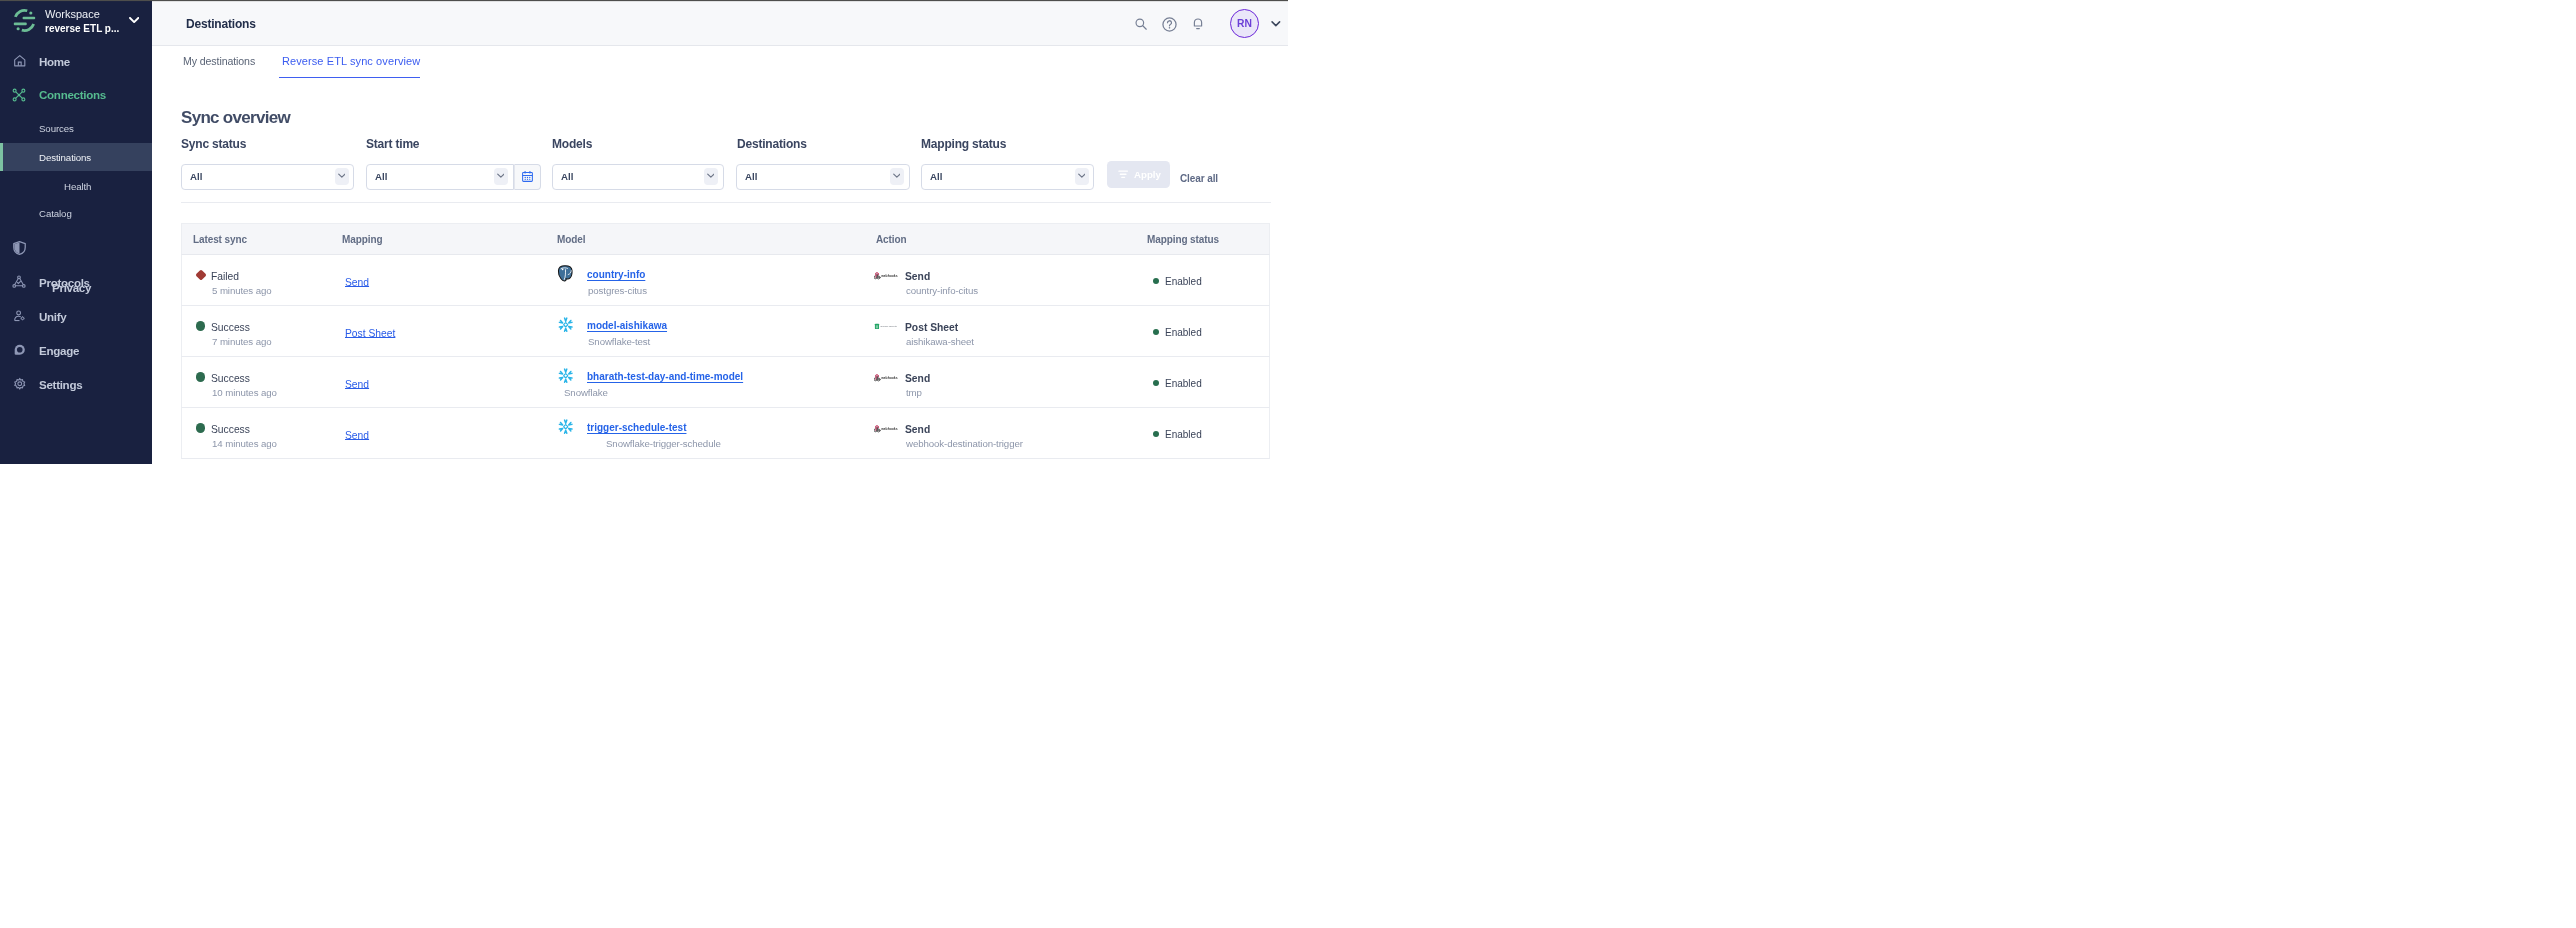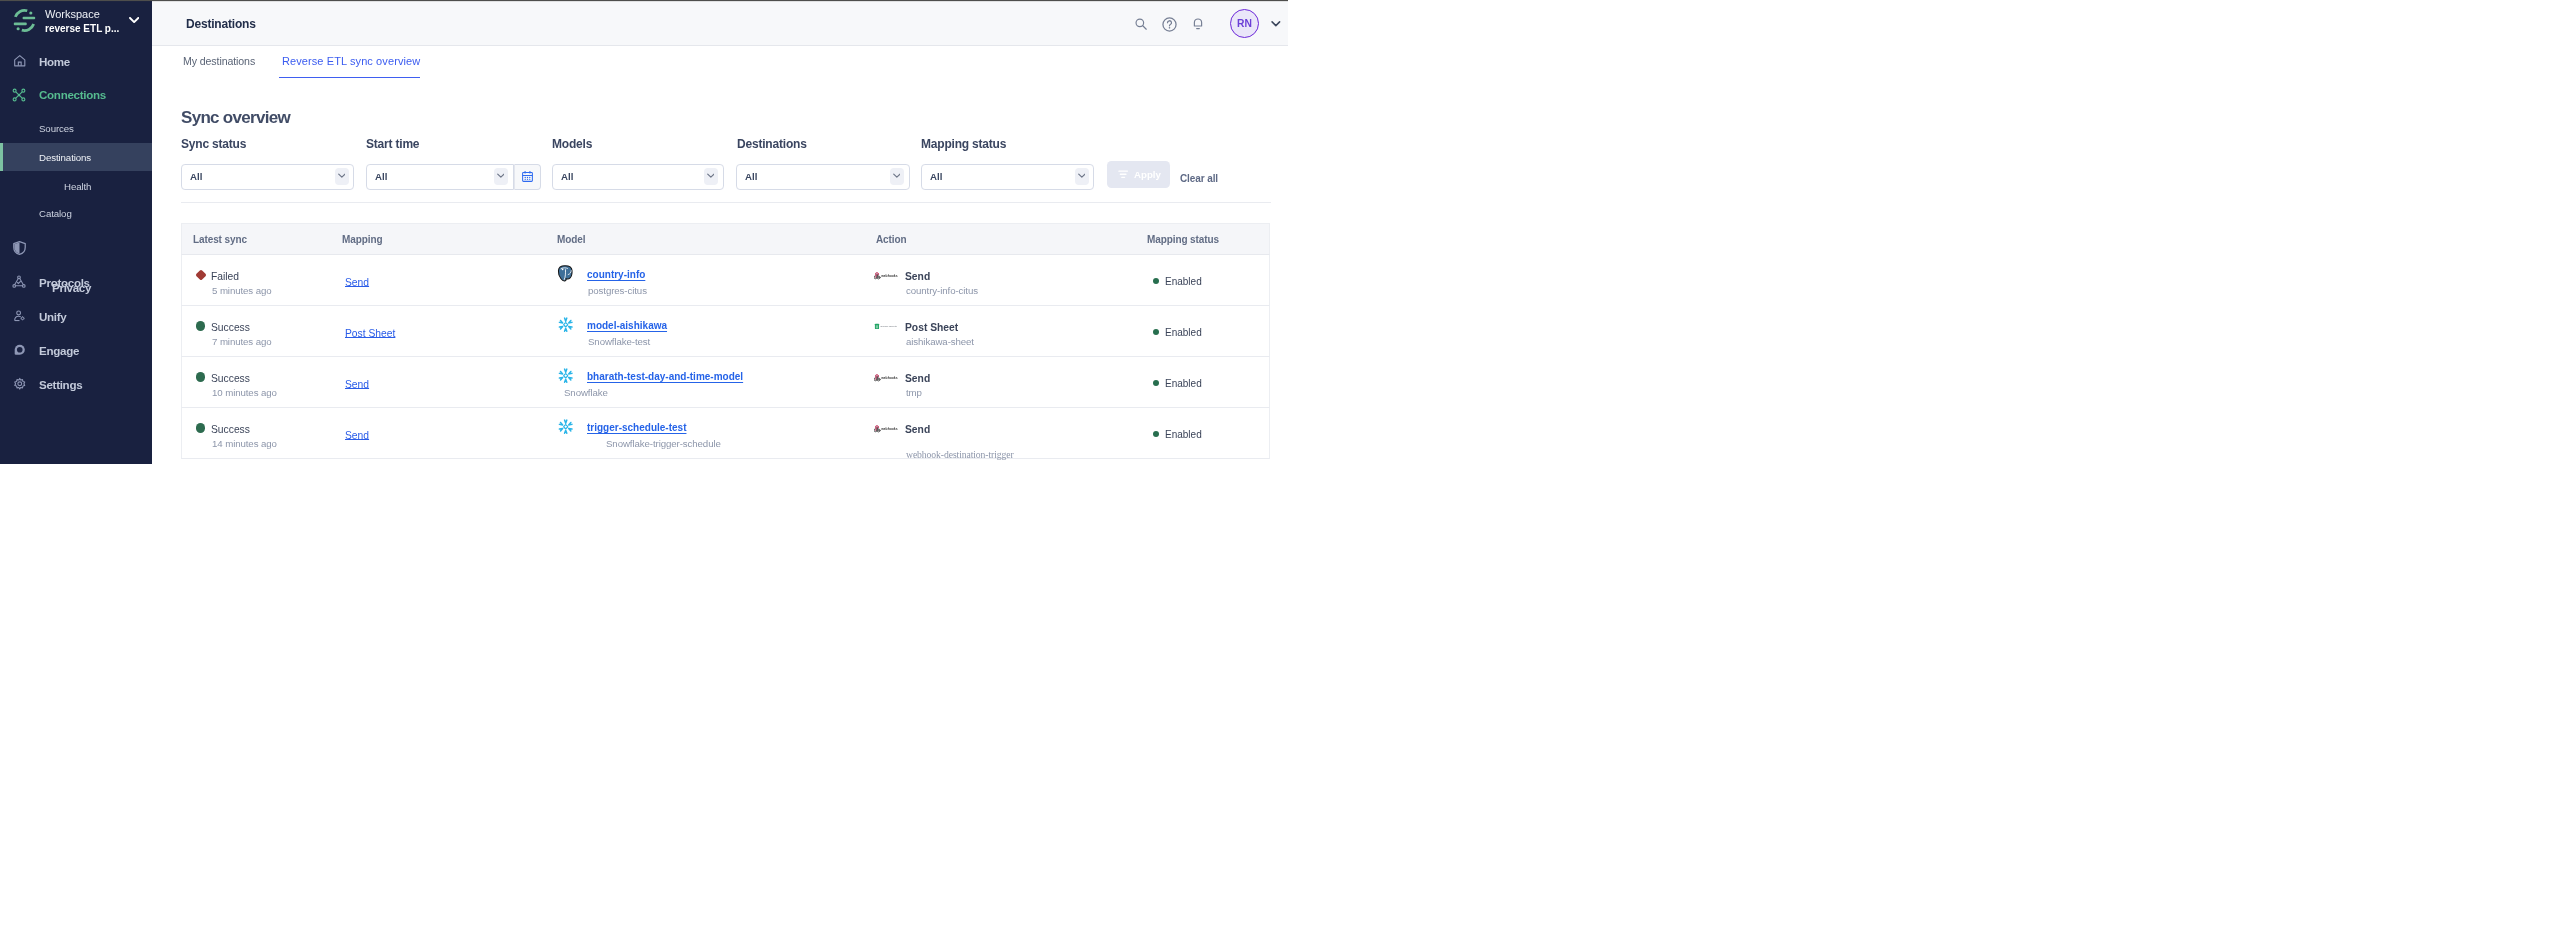--- a/index.html
+++ b/index.html
@@ -348,18 +348,18 @@
       <g fill="none" stroke-linecap="round">
         <circle cx="9" cy="6.5" r="4.6" stroke="#c73a63" stroke-width="3"></circle>
         <circle cx="4.8" cy="16.5" r="4.6" stroke="#4b4b4b" stroke-width="3"></circle>
         <circle cx="14" cy="17" r="4.6" stroke="#4b4b4b" stroke-width="3"></circle>
         <path d="M9 6.5 L5 16.5" stroke="#c73a63" stroke-width="3"></path>
         <path d="M9 6.5 L14 17" stroke="#4b4b4b" stroke-width="3"></path>
       </g>
       <text x="22" y="16" font-family="Liberation Sans, sans-serif" font-size="10.5" font-weight="700" fill="#3a3a3a">webhooks</text>
     </svg>
     <div class="abs mainline bold" style="left:723px;top:15.7px;">Send</div>
-    <div class="abs subline" style="left:724px;top:41px;font-family:Liberation Serif, serif;">webhook-destination-trigger</div>
+    <div class="abs subline" style="left:724px;top:30px;">webhook-destination-trigger</div>
     <div class="abs dotg" style="left:971px;top:22.6px;"></div>
     <div class="abs mainline" style="left:983px;top:21px;font-size:10px;">Enabled</div>
   </div>
 </div>
 
 
 </body></html>

